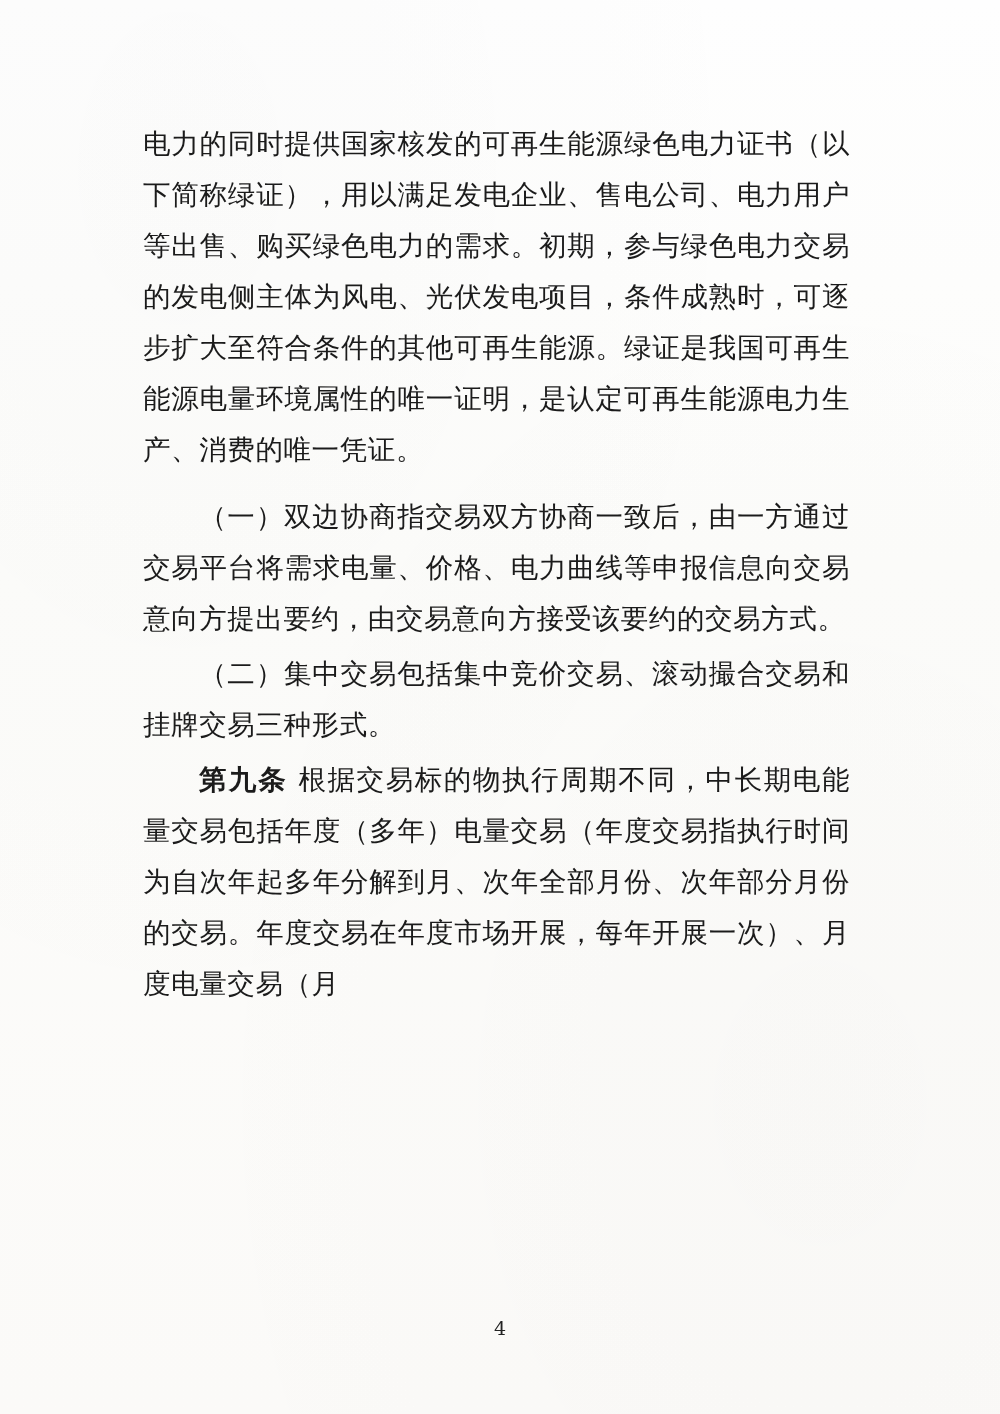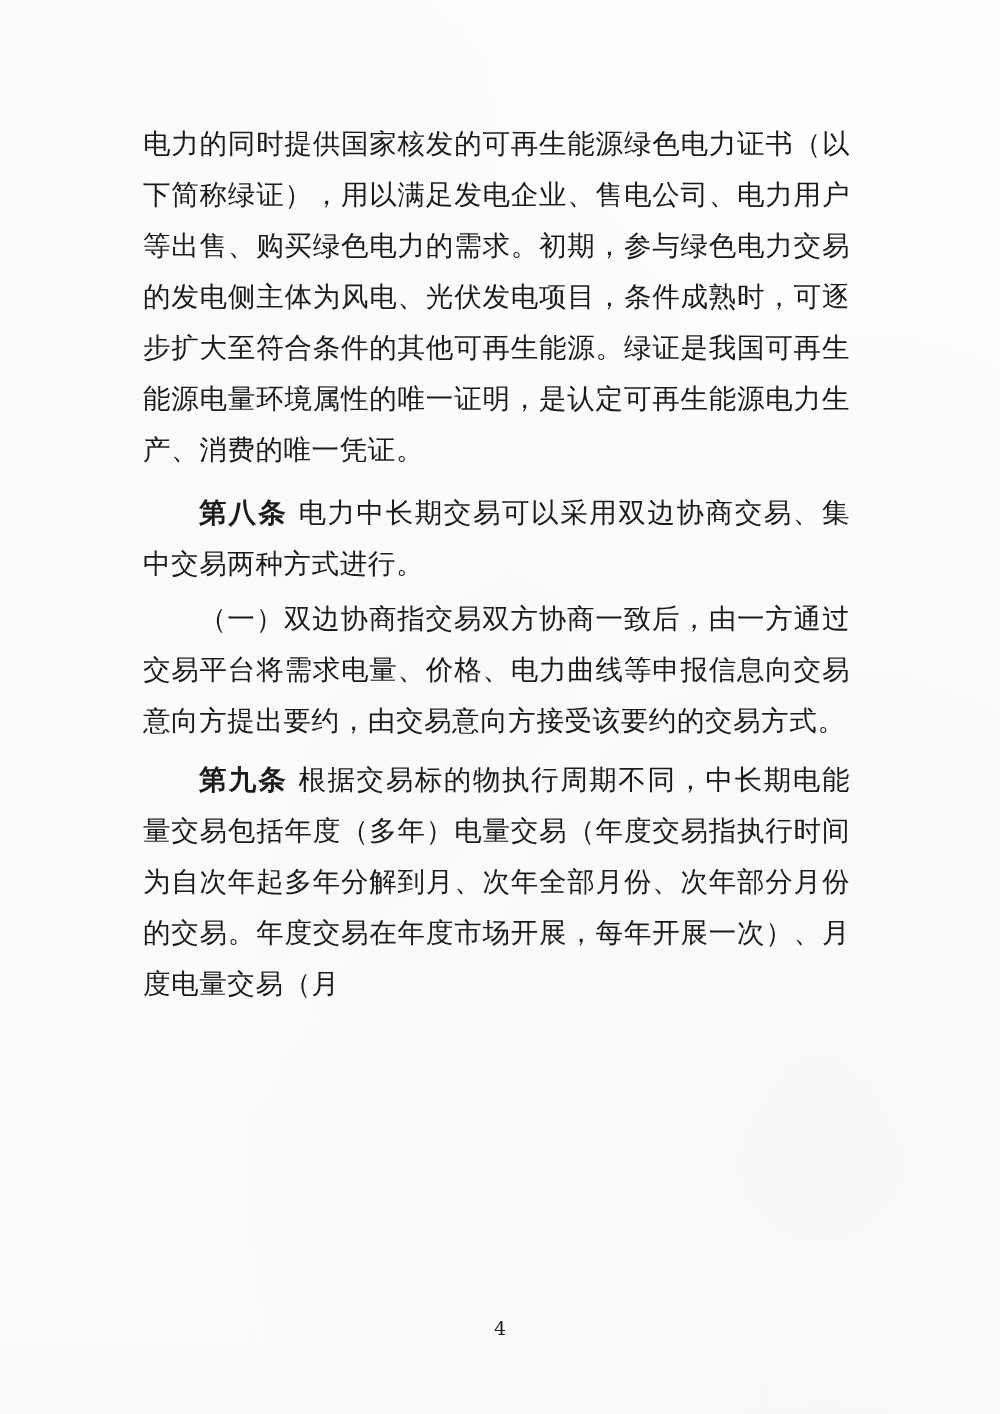--- a/index.html
+++ b/index.html
@@ -75,29 +75,26 @@
 
   <div class="content">
 
     <p class="block">电力的同时提供国家核发的可再生能源绿色电力证书（以下简称绿证），用以满足发电企业、售电公司、电力用户等出售、购买绿色电力的需求。初期，参与绿色电力交易的发电侧主体为风电、光伏发电项目，条件成熟时，可逐步扩大至符合条件的其他可再生能源。绿证是我国可再生能源电量环境属性的唯一证明，是认定可再生能源电力生产、消费的唯一凭证。</p>
     <div class="para-gap"></div>
 
     <div class="para-gap"></div>
 
     <div class="para-gap"></div>
 
-    <p class="indent">
-      <span class="art">第八条</span>
-      <span>电力中长期交易可以采用双边协商交易、集中交易两种方式进行。</span>
-    </p>
     <div class="para-gap"></div>
 
     <p class="indent">（一）双边协商指交易双方协商一致后，由一方通过交易平台将需求电量、价格、电力曲线等申报信息向交易意向方提出要约，由交易意向方接受该要约的交易方式。</p>
     <div class="para-gap"></div>
 
+    <p class="indent">（二）集中交易包括集中竞价交易、滚动撮合交易和挂牌交易三种形式。</p>
     <div class="para-gap"></div>
 
     <p class="indent">
       <span class="art">第九条</span>
       <span>根据交易标的物执行周期不同，中长期电能量交易包括年度（多年）电量交易（年度交易指执行时间为自次年起多年分解到月、次年全部月份、次年部分月份的交易。年度交易在年度市场开展，每年开展一次）、月度电量交易（月</span>
     </p>
 
   </div>
 
   <div class="page-number">4</div>

